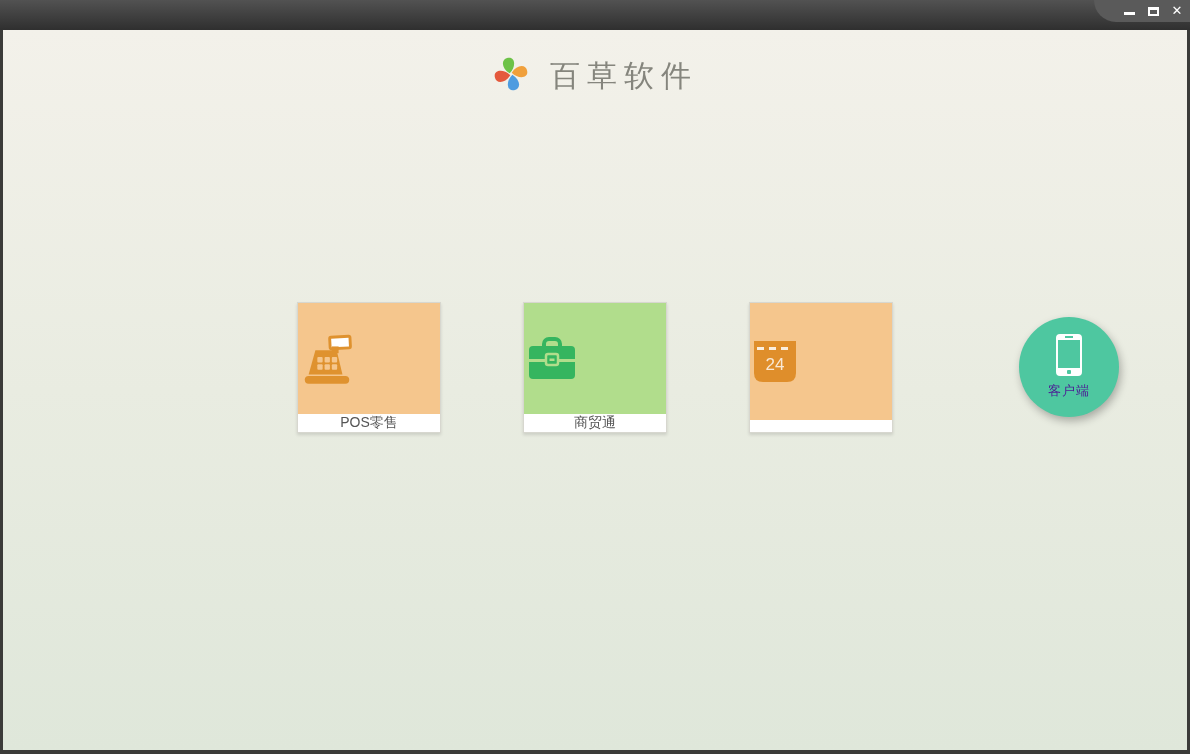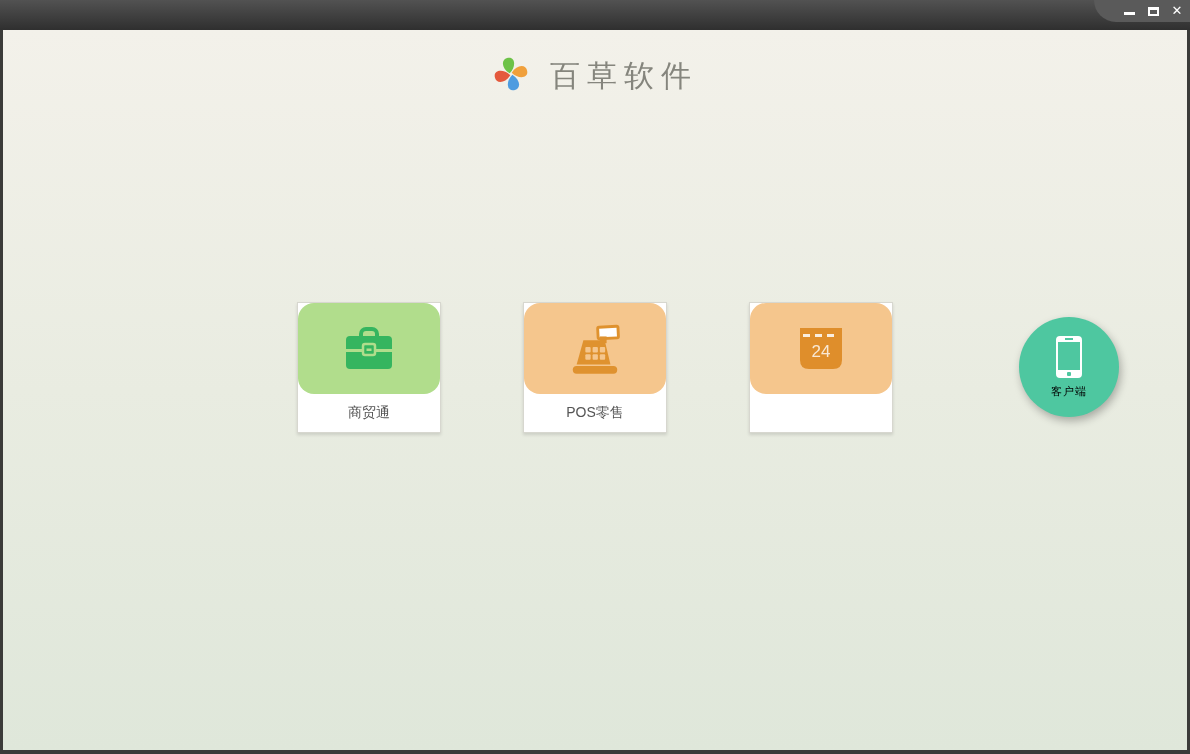--- a/index.html
+++ b/index.html
@@ -65,22 +65,22 @@
   }
   .card {
     width: 144px; height: 131px;
     background: #fff;
     border: 1px solid #d7d7cf;
     box-shadow: 0 2px 3px rgba(0,0,0,0.12);
     cursor: pointer;
     display: flex; flex-direction: column;
   }
   .card-art {
-    height: 91px;
-    display: flex; align-items: center; justify-content: center; border-radius: 16px;
+    height: 117px;
+    display: flex; align-items: center; justify-content: flex-start;
   }
   .art-orange { background: #f5c68d; }
   .art-green  { background: #b1dd8c; }
   .card-label {
     flex: 1;
     display: flex; align-items: center; justify-content: center;
     font-size: 14px; color: #555;
     background: #fff;
   }
 
@@ -104,21 +104,21 @@
     margin-bottom: 6px;
   }
   .phone-slot {
     position: absolute; top: -4px; left: 50%; transform: translateX(-50%);
     width: 8px; height: 2px; background: #4ec7a0;
   }
   .phone-home {
     position: absolute; bottom: -6px; left: 50%; transform: translateX(-50%);
     width: 4px; height: 4px; background: #4ec7a0; border-radius: 1px;
   }
-  .client-label { color: #000000; font-size: 11px; letter-spacing: 1px; }
+  .client-label { color: #4c1d95; font-size: 13px; letter-spacing: 1px; }
 </style>
 </head>
 <body>
 
 <div class="window">
 
   <div class="titlebar">
     <div class="corner-tab"></div>
     <div class="win-controls">
       <div class="win-btn">
@@ -143,53 +143,53 @@
             <path d="M17,17 C 11,10 13,1.5 20,2.5 C 27,3.5 25,13 17,17 Z" fill="#f0a03c" transform="rotate(72,18,18)"></path>
             <path d="M17,17 C 11,10 13,1.5 20,2.5 C 27,3.5 25,13 17,17 Z" fill="#4e9ce0" transform="rotate(162,18,18)"></path>
             <path d="M17,17 C 11,10 13,1.5 20,2.5 C 27,3.5 25,13 17,17 Z" fill="#e4593c" transform="rotate(252,18,18)"></path>
           </g>
         </svg>
       </span>
       <span class="brand-title">百草软件</span>
     </div>
 
     <div class="cards">
-
-      <div class="card">
-        <div class="card-art art-green">
-          <svg width="56" height="46" viewBox="0 0 56 46">
-            <rect x="20" y="3" width="16" height="12" rx="5" fill="none" stroke="#35b55f" stroke-width="4"></rect>
-            <rect x="5" y="10" width="46" height="33" rx="4" fill="#35b55f"></rect>
-            <rect x="5" y="23" width="46" height="3" fill="#b1dd8c"></rect>
-            <rect x="22" y="18" width="12" height="11" rx="2" fill="#35b55f" stroke="#b1dd8c" stroke-width="2.5"></rect>
-            <rect x="25.5" y="22.5" width="5" height="2.5" fill="#b1dd8c"></rect>
-          </svg>
-        </div>
-        <div class="card-label">商贸通</div>
-      </div>
 
       <div class="card">
         <div class="card-art art-orange">
           <svg width="58" height="54" viewBox="0 0 60 54">
             <rect x="33" y="4" width="21" height="12" rx="1.5" fill="#ffffff" stroke="#df922f" stroke-width="3" transform="rotate(-3,43,10)"></rect>
             <rect x="35" y="14" width="7" height="7" fill="#df922f"></rect>
             <path d="M18,18 L40,18 L46,43 L11,43 Z" fill="#df922f"></path>
             <rect x="20" y="25" width="5.5" height="5.5" rx="1" fill="#f5c68d"></rect>
             <rect x="27.5" y="25" width="5.5" height="5.5" rx="1" fill="#f5c68d"></rect>
             <rect x="35" y="25" width="5.5" height="5.5" rx="1" fill="#f5c68d"></rect>
             <rect x="20" y="32.5" width="5.5" height="5.5" rx="1" fill="#f5c68d"></rect>
             <rect x="27.5" y="32.5" width="5.5" height="5.5" rx="1" fill="#f5c68d"></rect>
             <rect x="35" y="32.5" width="5.5" height="5.5" rx="1" fill="#f5c68d"></rect>
             <rect x="7" y="44.5" width="46" height="8" rx="4" fill="#df922f"></rect>
           </svg>
         </div>
         <div class="card-label">POS零售</div>
       </div>
 
       <div class="card">
+        <div class="card-art art-green">
+          <svg width="56" height="46" viewBox="0 0 56 46">
+            <rect x="20" y="3" width="16" height="12" rx="5" fill="none" stroke="#35b55f" stroke-width="4"></rect>
+            <rect x="5" y="10" width="46" height="33" rx="4" fill="#35b55f"></rect>
+            <rect x="5" y="23" width="46" height="3" fill="#b1dd8c"></rect>
+            <rect x="22" y="18" width="12" height="11" rx="2" fill="#35b55f" stroke="#b1dd8c" stroke-width="2.5"></rect>
+            <rect x="25.5" y="22.5" width="5" height="2.5" fill="#b1dd8c"></rect>
+          </svg>
+        </div>
+        <div class="card-label">商贸通</div>
+      </div>
+
+      <div class="card">
         <div class="card-art art-orange">
           <svg width="50" height="44" viewBox="0 0 50 44">
             <path d="M4,1 L46,1 L46,33 Q46,42 37,42 L13,42 Q4,42 4,33 Z" fill="#df8e2b"></path>
             <line x1="7" y1="8.5" x2="43" y2="8.5" stroke="rgba(255,255,255,0.85)" stroke-width="3" stroke-dasharray="7 5"></line>
             <text x="25" y="30" text-anchor="middle" font-size="17" font-family="Liberation Sans, sans-serif" fill="rgba(255,255,255,0.8)">24</text>
           </svg>
         </div>
       </div>
 
     </div>

